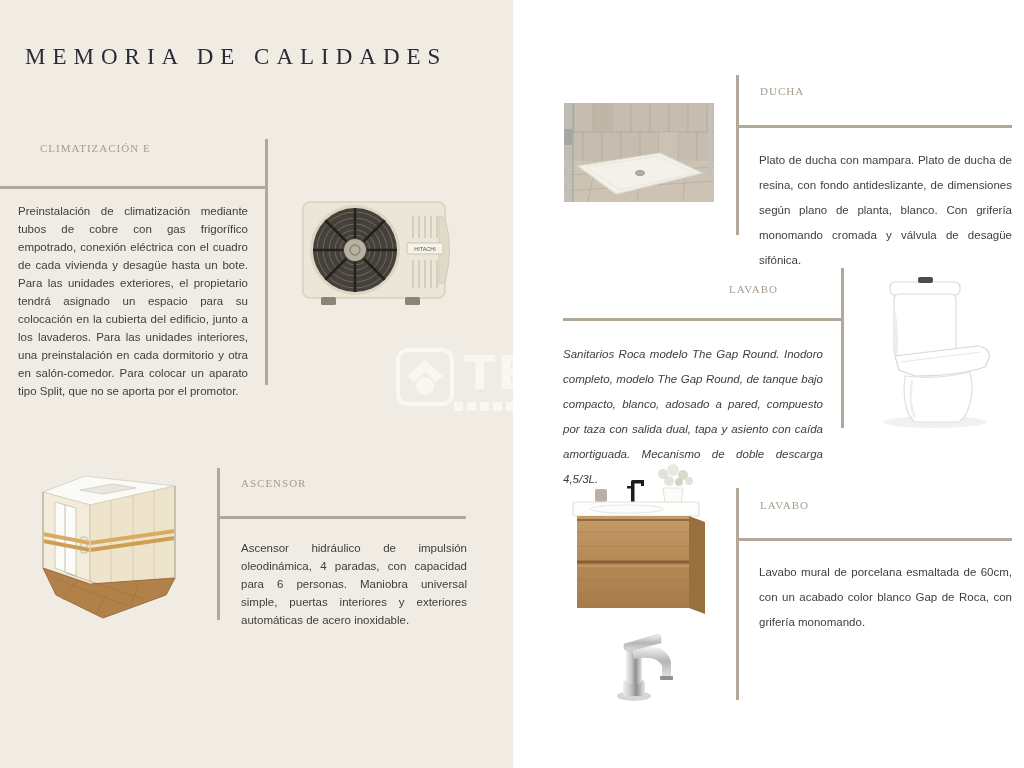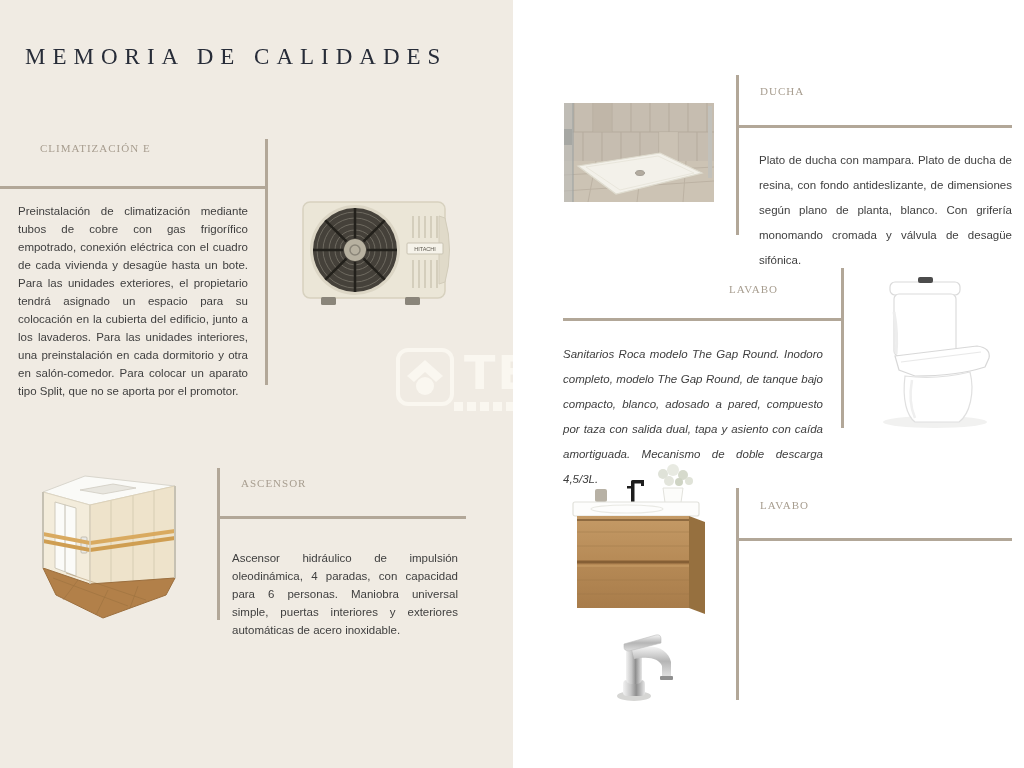--- a/index.html
+++ b/index.html
@@ -95,21 +95,21 @@
         <line x1="138" y1="70" x2="138" y2="98"></line>
       <line x1="144" y1="70" x2="144" y2="98"></line>
     </g>
     <rect x="114" y="53" width="36" height="11" rx="1" fill="#f6f3ea" stroke="#c9c3b2" stroke-width="1"></rect>
     <text x="132" y="61" font-size="5.5" fill="#5d594f" text-anchor="middle" font-family="Liberation Sans, sans-serif">HITACHI</text>
   </svg>
 
   <div class="line" style="left:217px; top:468px; width:3px; height:152px;"></div>
   <div class="sec-heading abs" style="left:241px; top:473px;">ASCENSOR</div>
   <div class="line" style="left:217px; top:516px; width:249px; height:3px;"></div>
-  <div class="body-text" style="left:232px; top:539px; width:226px;margin-top:10px;">Ascensor hidráulico de impulsión oleodinámica, 4 paradas, con capacidad para 6 personas. Maniobra universal simple, puertas interiores y exteriores automáticas de acero inoxidable.</div>
+  <div class="body-text" style="left:241px; top:539px; width:226px;">Ascensor hidráulico de impulsión oleodinámica, 4 paradas, con capacidad para 6 personas. Maniobra universal simple, puertas interiores y exteriores automáticas de acero inoxidable.</div>
 
   <svg class="abs" style="left:18px; top:460px;" width="187" height="168" viewBox="0 0 187 168">
 
     <polygon points="25,32 67,16 157,26 72,45" fill="#fafaf7" stroke="#d9d6cd" stroke-width="1"></polygon>
     <polygon points="62,30 95,24 118,28 85,34" fill="#e8e6df" stroke="#cfccc2" stroke-width="0.8"></polygon>
 
     <polygon points="25,32 72,45 72,124 25,108" fill="#f3ecdb" stroke="#ddd5c2" stroke-width="1"></polygon>
 
     <polygon points="37,42 58,48 58,116 37,108" fill="#fbfbf8" stroke="#cfcabb" stroke-width="1"></polygon>
     <line x1="47" y1="44.8" x2="47" y2="112" stroke="#c3beb0" stroke-width="1"></line>
@@ -278,13 +278,14 @@
   <rect x="27" y="64" width="22" height="16" rx="4" fill="url(#chrome)"></rect>
   <rect x="30" y="32" width="16" height="36" rx="5" fill="url(#chrome)"></rect>
   <path d="M36,34 C56,26 72,32 75,46 L75,60 L66,60 L66,50 C63,42 52,40 38,43 Z" fill="url(#chromeV)"></path>
   <rect x="64" y="60" width="13" height="4" rx="1" fill="#8f8f8f"></rect>
   <path d="M28,28 L60,19 Q65,18 65,23 L65,27 L33,35 Q28,35 28,31 Z" fill="url(#chromeV)" stroke="#bdbdbd" stroke-width="0.6"></path>
 </svg>
 <div class="line" style="left:736px; top:488px; width:3px; height:212px;"></div>
 <div class="sec-heading abs" style="left:760px; top:495px;text-align:center;">LAVABO</div>
 <div class="line" style="left:736px; top:538px; width:276px; height:3px;"></div>
 <div class="body-text tight" style="left:759px; top:560px; width:253px;">
+  <p>Lavabo mural de porcelana esmaltada de 60cm, con un acabado color blanco Gap de Roca, con grifería monomando.</p>
 </div>
 
 </body></html>

